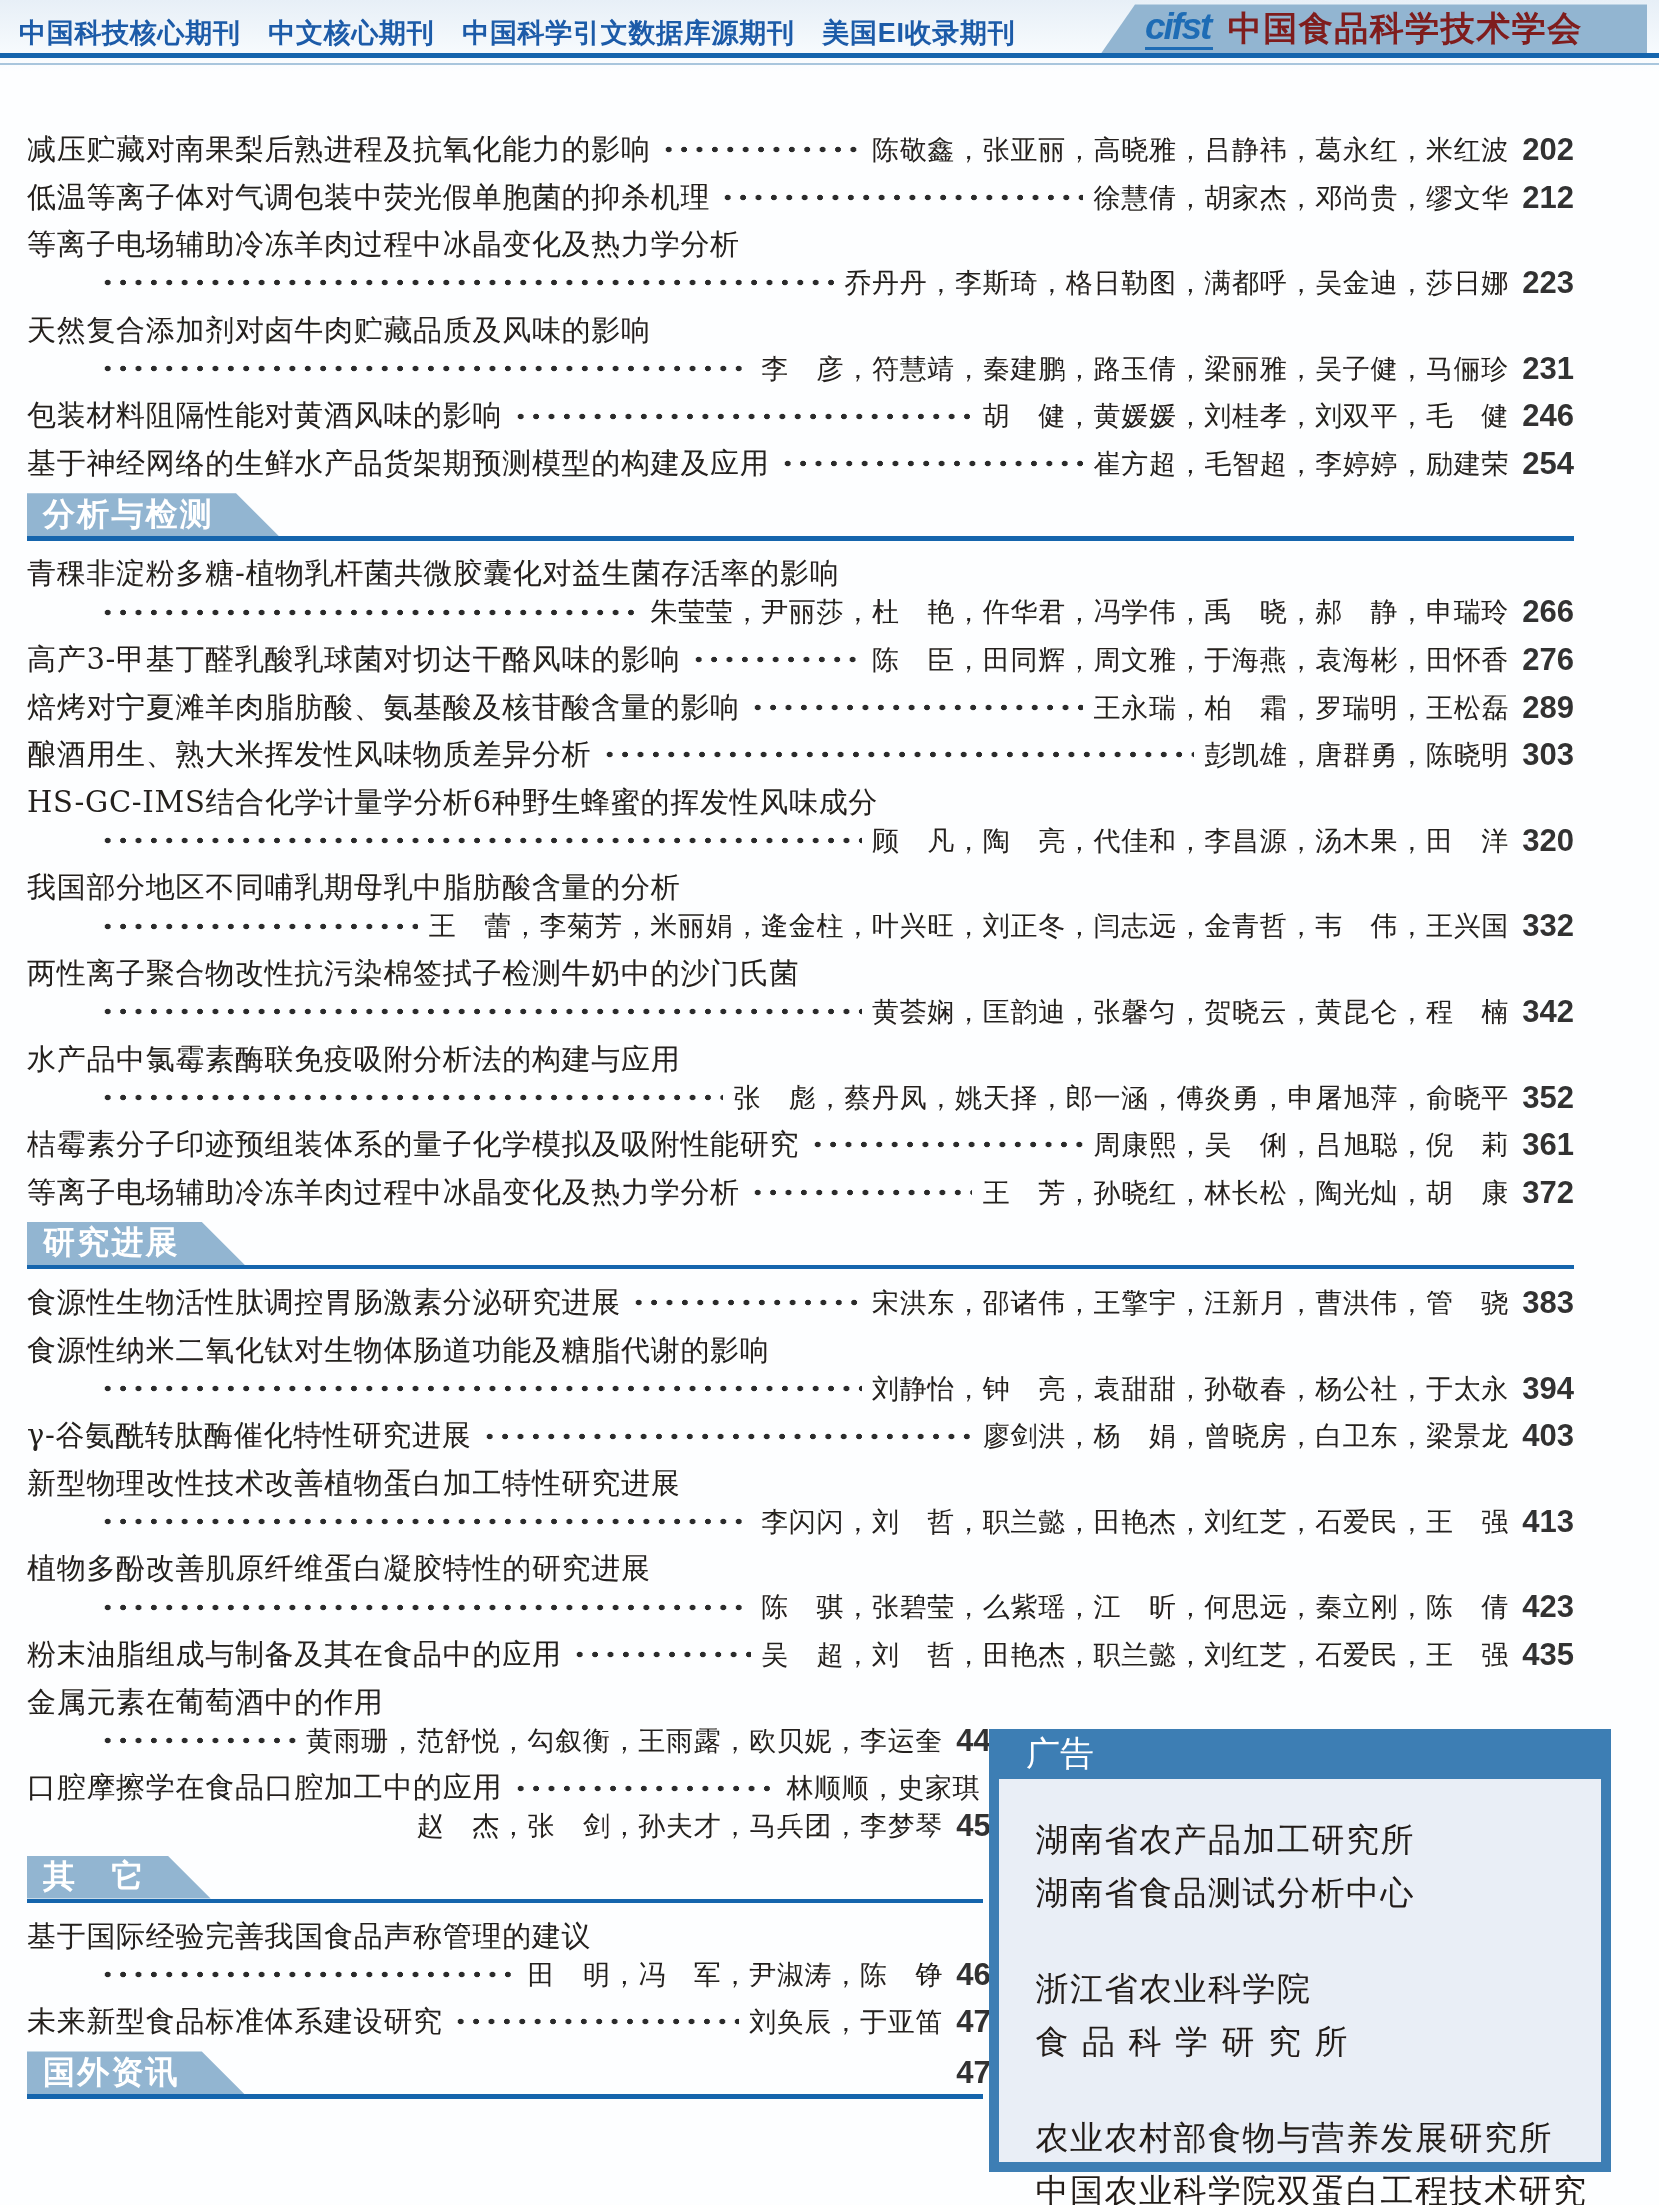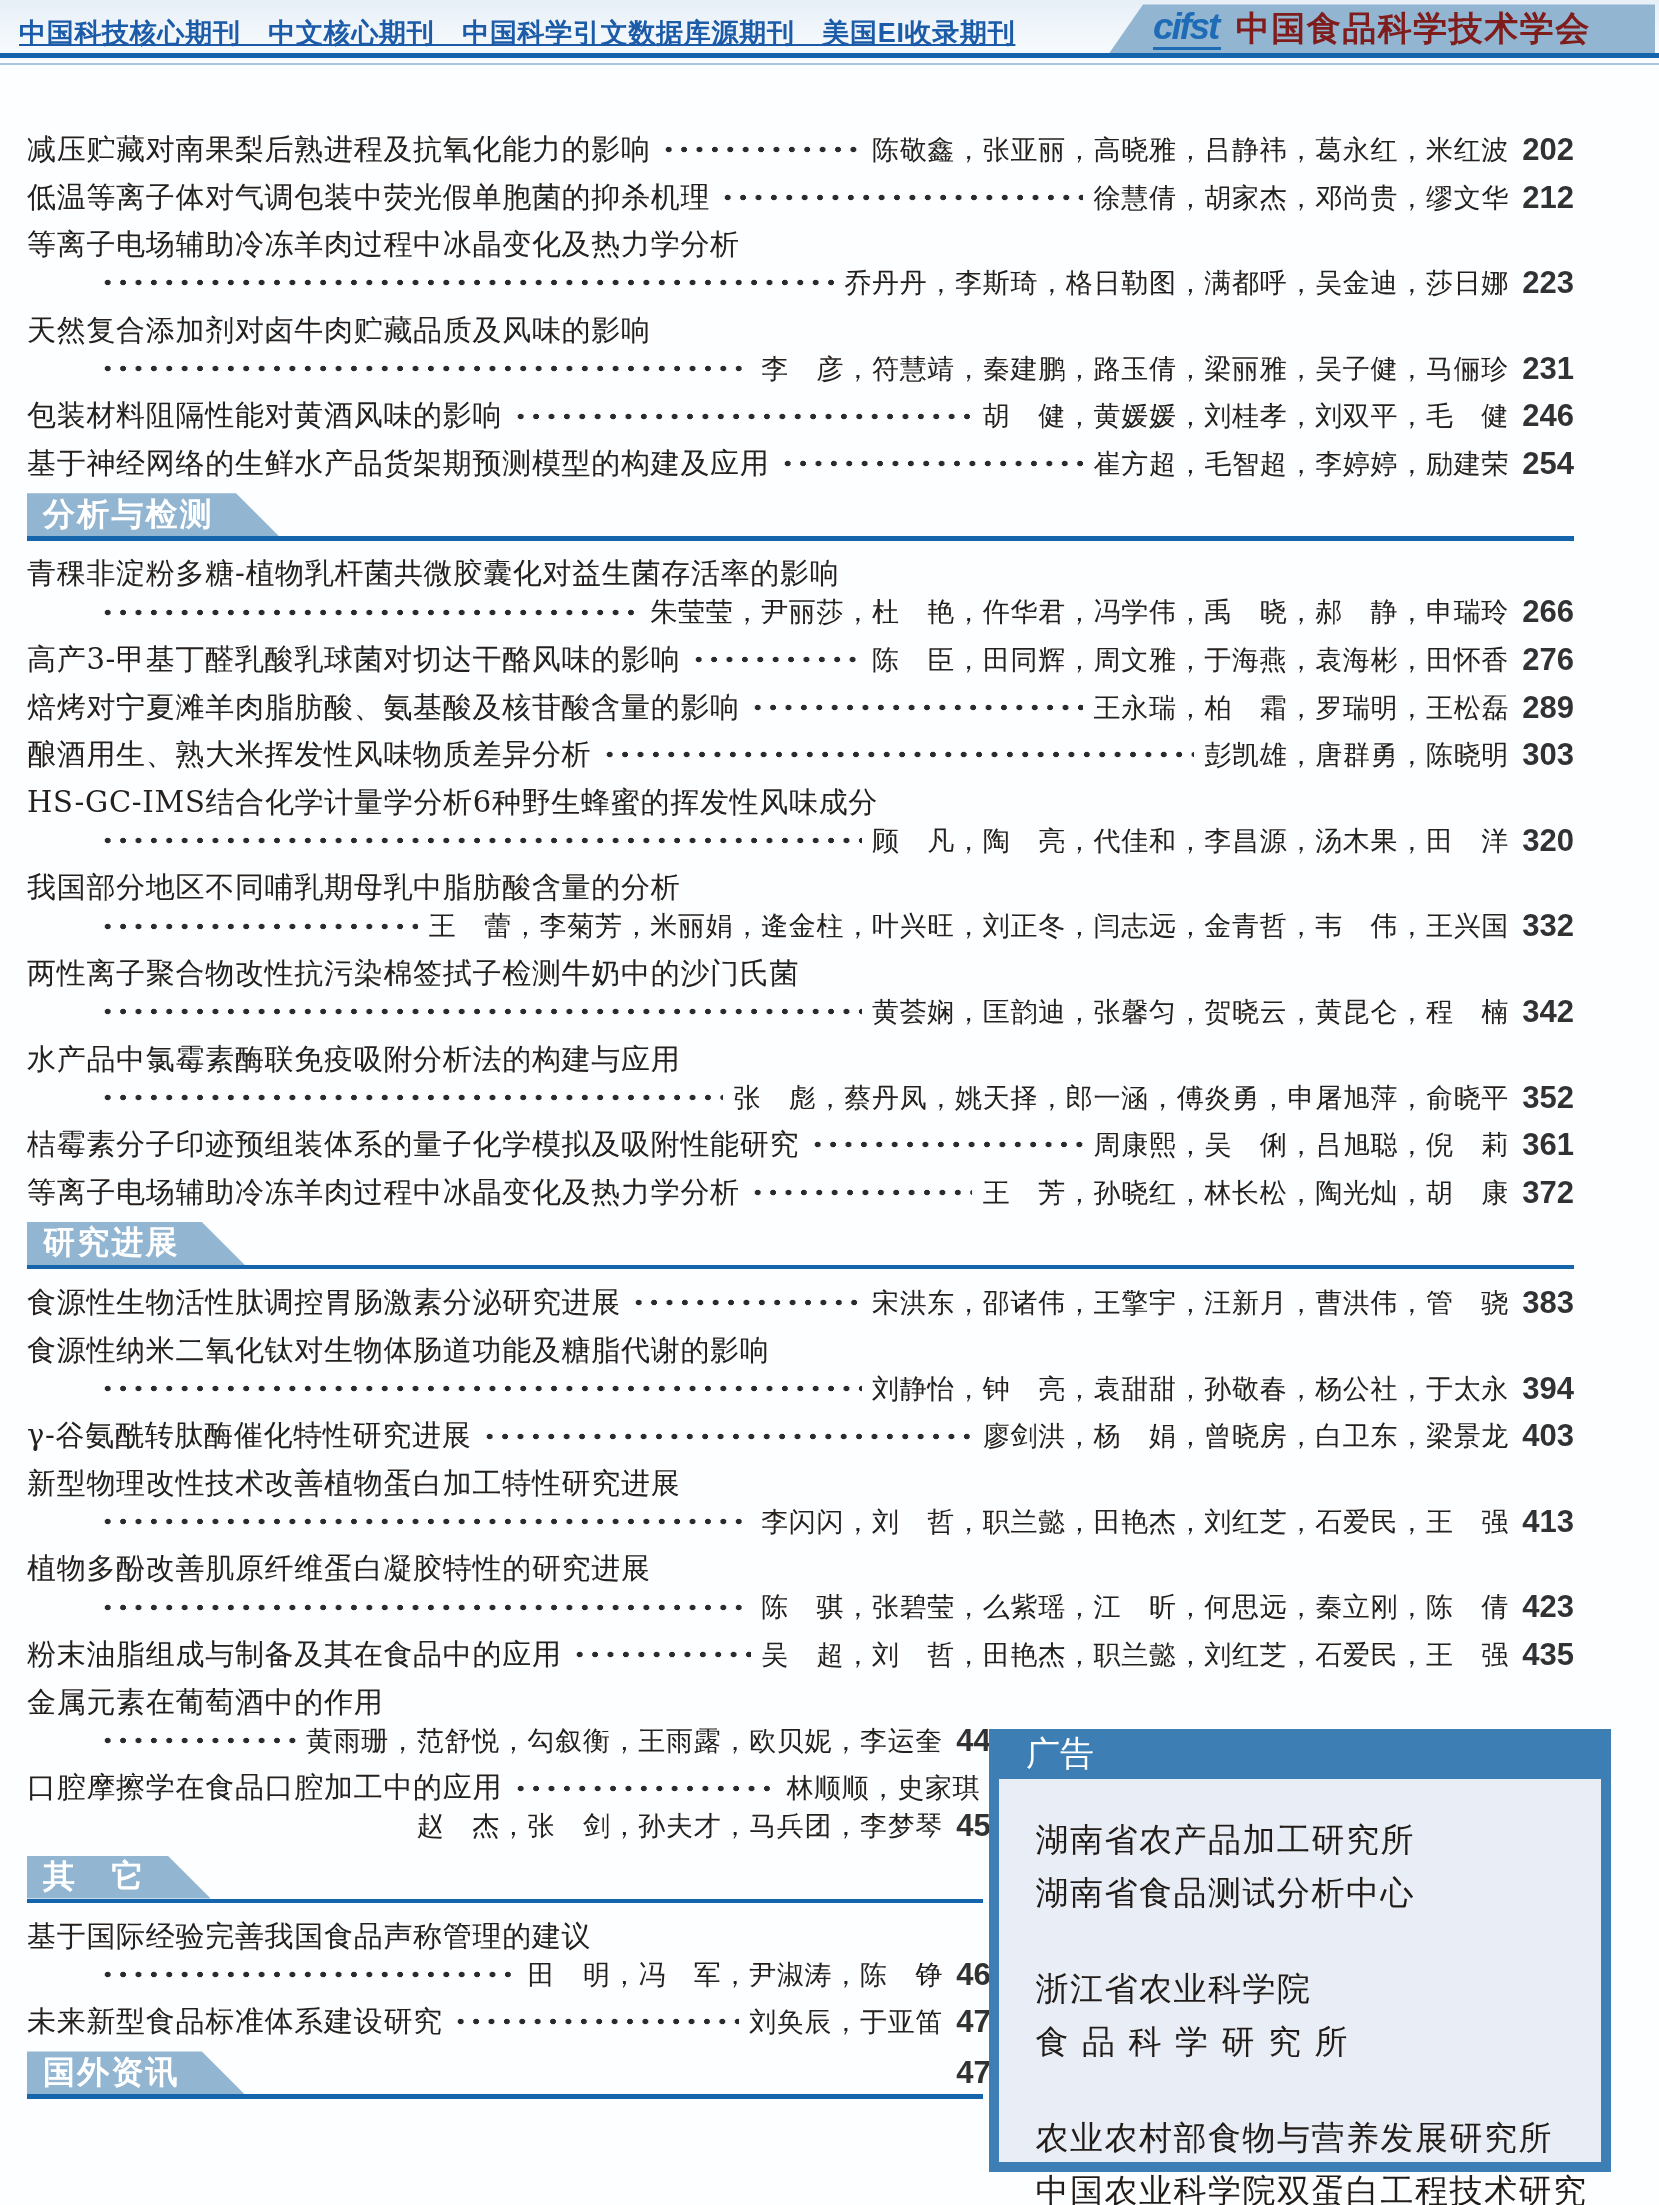--- a/index.html
+++ b/index.html
@@ -16,22 +16,22 @@
     width:1659px;height:2205px;overflow:hidden;position:relative;
     background:#fdfeff;
     font-family:"DejaVu Serif","Liberation Serif",serif;
     color:var(--ink);
   }
   
   .header-wash{position:absolute;top:0;left:0;width:1659px;height:71px;
     background:linear-gradient(180deg,#e7eff7 0%,#f6fafd 70%,rgba(255,255,255,0) 100%);}
   .badges{position:absolute;top:14.7px;left:19px;
     font-family:"Liberation Sans",sans-serif;font-weight:bold;
-    font-size:27px;color:var(--badge-blue);letter-spacing:0.7px;white-space:nowrap;text-decoration:underline;}
-  .masthead{position:absolute;top:4.4px;right:4px;height:49px;width:546px;
+    font-size:27px;color:var(--badge-blue);letter-spacing:0.7px;white-space:nowrap;}
+  .masthead{position:absolute;top:4.4px;right:12px;height:49px;width:546px;
     background:var(--banner-blue);
     -webkit-clip-path:polygon(34px 0,100% 0,100% 100%,0 100%);
     clip-path:polygon(34px 0,100% 0,100% 100%,0 100%);
     display:flex;align-items:center;padding-left:44px;}
   .logo{font-family:"Liberation Sans",sans-serif;font-weight:bold;font-style:italic;
     font-size:37px;line-height:37px;color:#1e6cb5;letter-spacing:-2.2px;
     border-bottom:3.7px solid #1e6cb5;padding:0 2.9px 1.5px 0;}
   .society{font-size:34px;font-weight:bold;color:#7f1d1d;margin-left:14.7px;letter-spacing:1.5px;}
   .head-rule{position:absolute;top:53px;left:0;width:1659px;height:5.1px;background:var(--accent-blue);}
   .head-rule2{position:absolute;top:63px;left:0;width:1659px;height:1.5px;background:#a9c6dd;}

